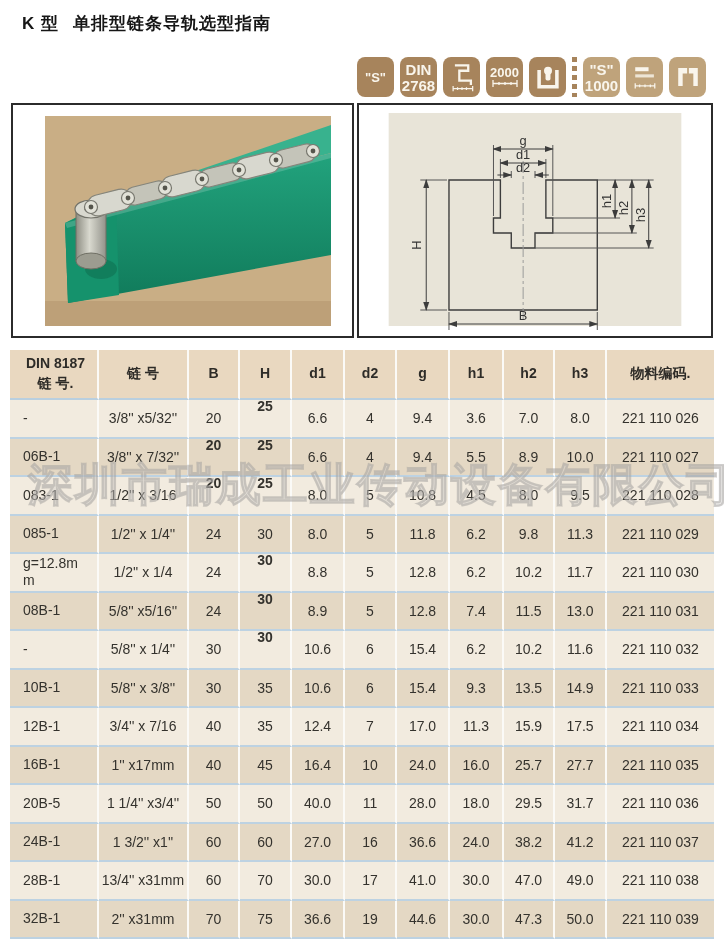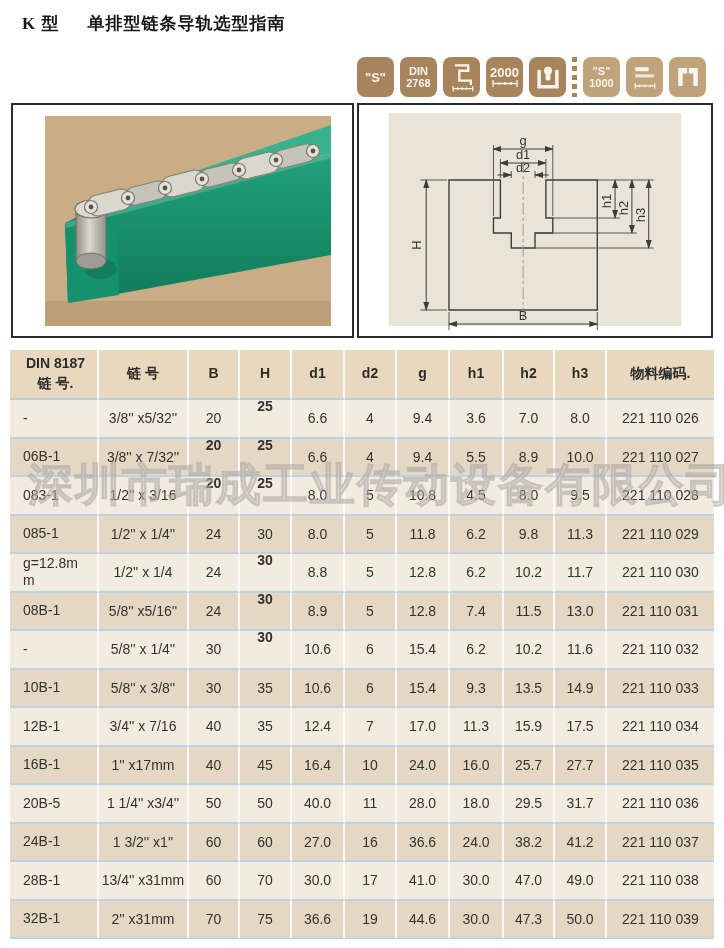--- a/index.html
+++ b/index.html
@@ -3,29 +3,29 @@
 <meta charset="utf-8">
 <style>
   html,body{margin:0;padding:0;}
   body{
     width:724px;height:948px;position:relative;overflow:hidden;
     background:#ffffff;font-family:"Liberation Sans",sans-serif;
   }
   
   .title-row{position:absolute;left:22px;top:12px;font-size:17px;font-weight:bold;
     color:#161616;letter-spacing:1px;white-space:nowrap;}
-  .title-prefix{margin-right:28px;font-family:Liberation Serif, serif;}
+  .title-prefix{margin-right:14px;}
   
   .badges{position:absolute;left:357px;top:56px;height:42px;display:flex;gap:6px;align-items:center;}
   .badge{width:37px;height:40px;border-radius:8px;display:flex;flex-direction:column;
     align-items:center;justify-content:center;color:#f9f5ec;font-weight:bold;line-height:1;box-sizing:border-box;}
   .badge.dark{background:#a7845c;}
   .badge.light{background:#bfa37b;}
   .badge .t-big{font-size:13px;}
-  .badge .t-small{font-size:11px;margin-top:1px;}
+  .badge .t-small{font-size:15px;margin-top:1px;}
   .badge svg{display:block;}
   .badge-sep{width:5px;height:40px;
     background:repeating-linear-gradient(to bottom,#a7845c 0 5px,transparent 5px 9px);}
   
   .panels{position:absolute;left:11px;top:103px;width:702px;height:235px;display:flex;gap:3px;}
   .panel{border:2px solid #2b2b2b;background:#fff;box-sizing:border-box;}
   .photo-panel{width:343px;height:235px;}
   .diagram-panel{width:356px;height:235px;}
   .panel svg{width:100%;height:100%;display:block;}
   

